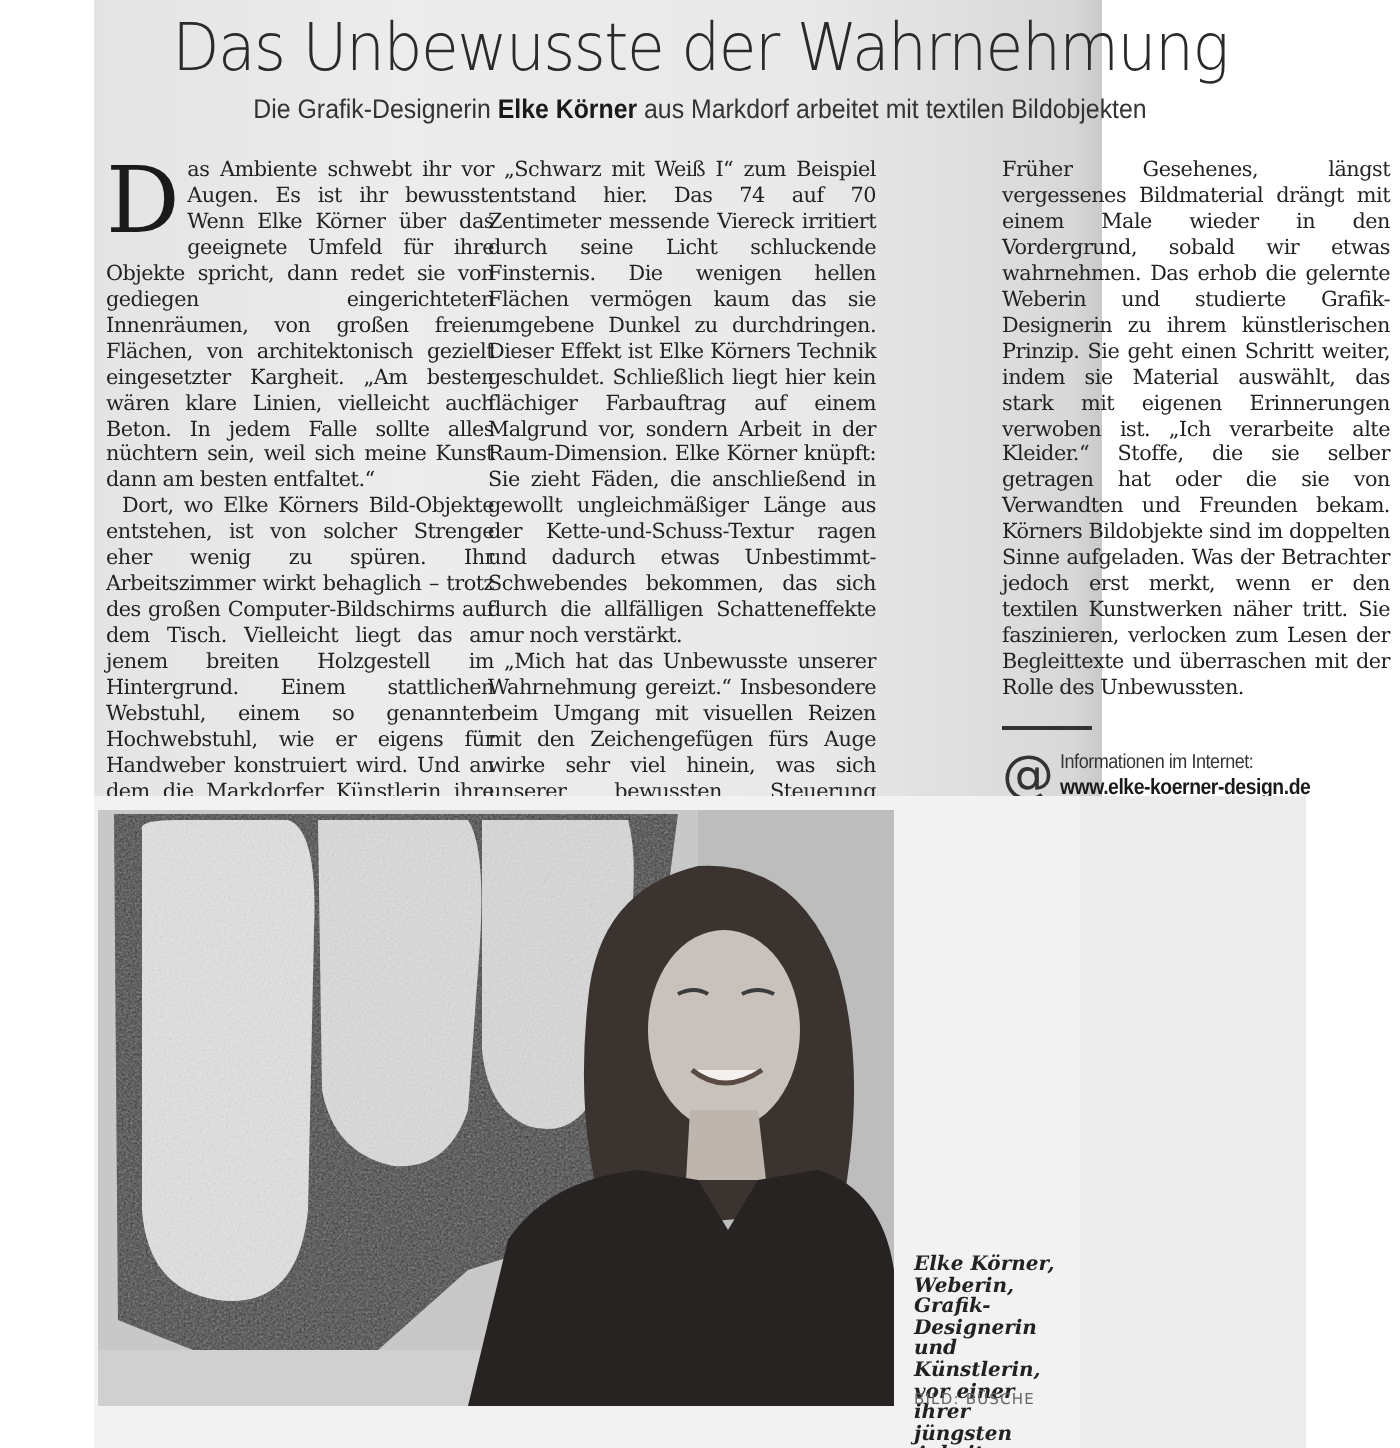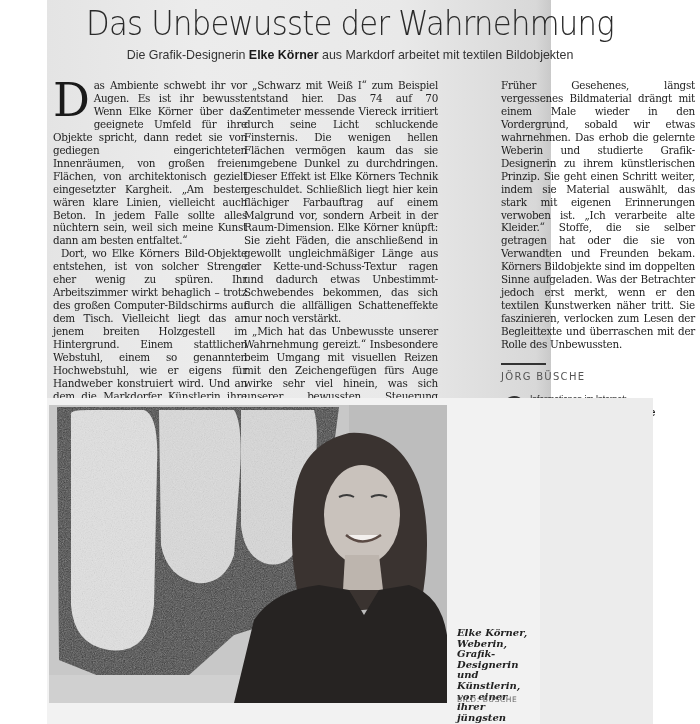--- a/index.html
+++ b/index.html
@@ -83,21 +83,20 @@
   </div>
 
   <div class="col col2">
     <p>„Schwarz mit Weiß I“ zum Beispiel entstand hier. Das 74 auf 70 Zentimeter messende Viereck irritiert durch seine Licht schluckende Finsternis. Die wenigen hellen Flächen vermögen kaum das sie umgebene Dunkel zu durchdringen. Dieser Effekt ist Elke Körners Technik geschuldet. Schließlich liegt hier kein flächiger Farbauftrag auf einem Malgrund vor, sondern Arbeit in der Raum-Dimension. Elke Körner knüpft: Sie zieht Fäden, die anschließend in gewollt ungleichmäßiger Länge aus der Kette-und-Schuss-Textur ragen und dadurch etwas Unbestimmt-Schwebendes bekommen, das sich durch die allfälligen Schatteneffekte nur noch verstärkt.</p>
     <p>„Mich hat das Unbewusste unserer Wahrnehmung gereizt.“ Insbesondere beim Umgang mit visuellen Reizen mit den Zeichengefügen fürs Auge wirke sehr viel hinein, was sich unserer bewussten Steuerung entzieht.</p>
   </div>
 
   <div class="col col3">
     <p class="first">Früher Gesehenes, längst vergessenes Bildmaterial drängt mit einem Male wieder in den Vordergrund, sobald wir etwas wahrnehmen. Das erhob die gelernte Weberin und studierte Grafik-Designerin zu ihrem künstlerischen Prinzip. Sie geht einen Schritt weiter, indem sie Material auswählt, das stark mit eigenen Erinnerungen verwoben ist. „Ich verarbeite alte Kleider.“ Stoffe, die sie selber getragen hat oder die sie von Verwandten und Freunden bekam. Körners Bildobjekte sind im doppelten Sinne aufgeladen. Was der Betrachter jedoch erst merkt, wenn er den textilen Kunstwerken näher tritt. Sie faszinieren, verlocken zum Lesen der Begleittexte und überraschen mit der Rolle des Unbewussten.</p>
     <div class="rule"></div>
-    <div class="author">JÖRG BÜSCHE</div>
     <div class="web">
       <span class="at">@</span>
       <div class="web-lines">
         <div class="web-label">Informationen im Internet:</div>
         <div class="web-url">www.elke-koerner-design.de</div>
       </div>
     </div>
   </div>
 </div>
 

